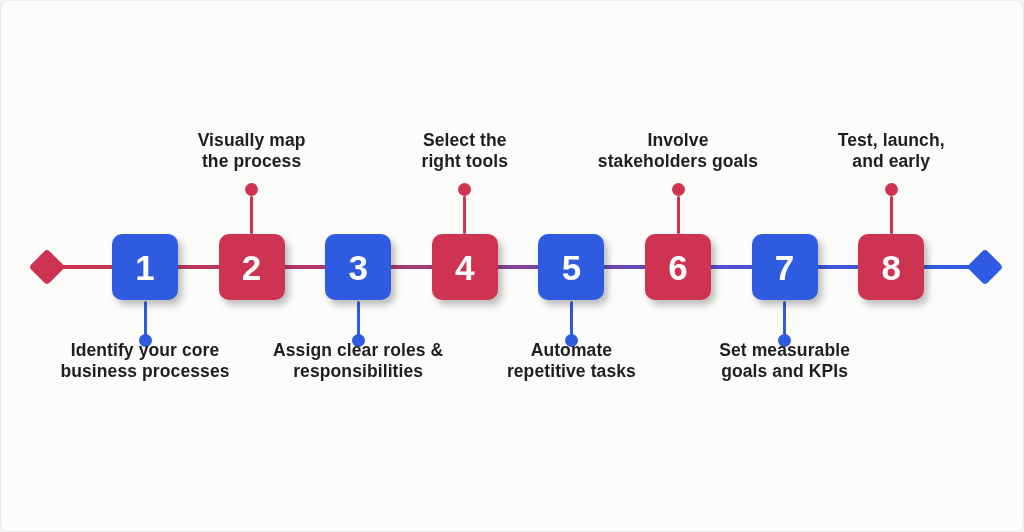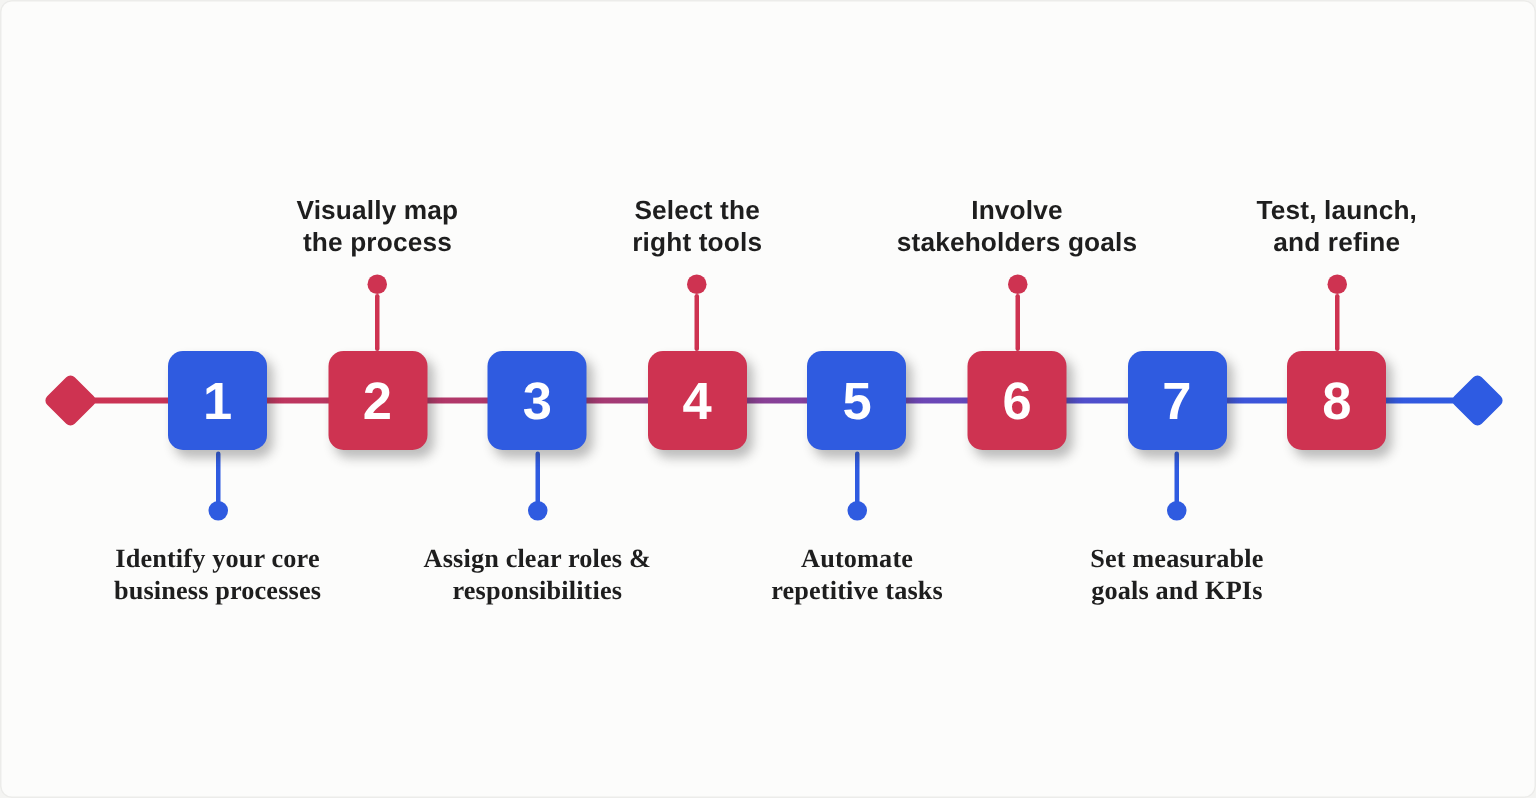--- a/index.html
+++ b/index.html
@@ -79,21 +79,21 @@
     position: absolute;
     color: #1e1e1e;
     font-size: 17.5px;
     font-weight: bold;
     line-height: 21px;
     text-align: center;
     white-space: pre-line;
     letter-spacing: 0.1px;
   }
   .step-label.above { left: -115px; width: 230px; bottom: 360px; }
-  .step-label.below { left: -115px; width: 230px; top: 362px; font-family: Liberation Serif, serif; }
+  .step-label.below { left: -115px; width: 230px; top: 340px; }
 </style>
 </head>
 <body>
 
 <div class="canvas" style="background: rgb(252, 252, 251);">
   <div class="main-line" style="background: linear-gradient(90deg, rgb(206, 51, 81) 0%, rgb(166, 58, 115) 38%, rgb(115, 69, 176) 58%, rgb(66, 83, 214) 78%, rgb(46, 91, 226) 100%);"></div>
   <div class="endpoint left" style="background: rgb(206, 51, 81);"></div>
   <div class="endpoint right" style="background: rgb(46, 91, 226);"></div>
   <div>
       <div class="step" style="left: 145px;">
@@ -159,16 +159,16 @@
         <div class="step-label below">Set measurable
 goals and KPIs</div>
       </div>
       <div class="step" style="left: 891.2px;">
         <div class="stem above" style="background: rgb(206, 51, 81);"></div>
         <div class="dot above" style="background: rgb(206, 51, 81);"></div>
         <div class="step-box" style="background: rgb(206, 51, 81);">
           <span class="step-number">8</span>
         </div>
         <div class="step-label above">Test, launch,
-and refine</div>
+and early</div>
       </div>
     </div>
 </div>
 
 </body></html>

